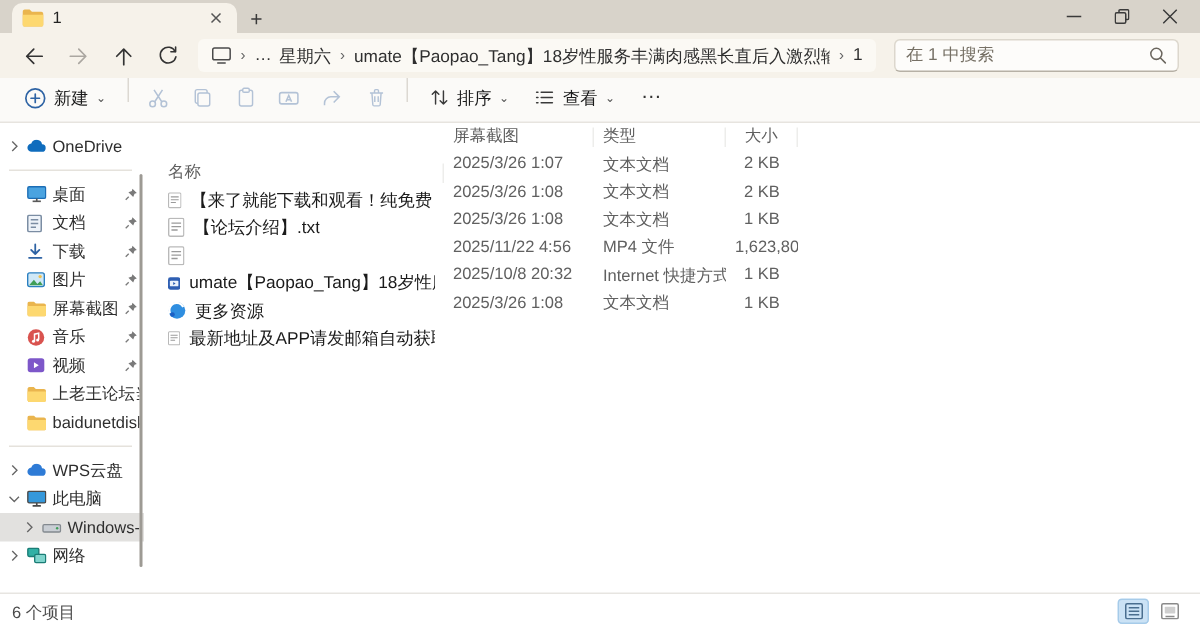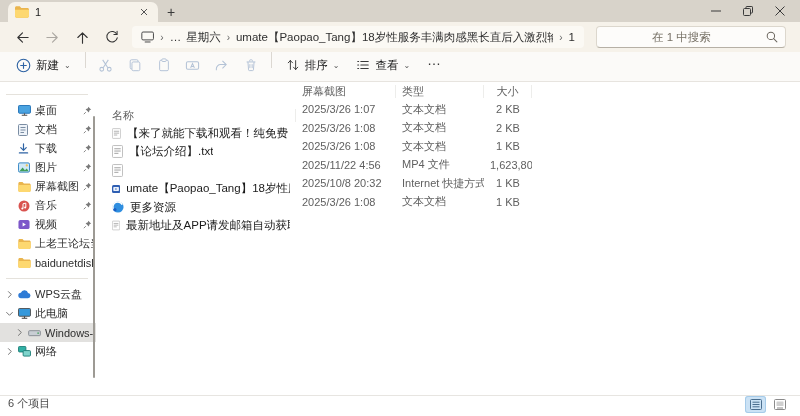--- a/index.html
+++ b/index.html
@@ -22,21 +22,21 @@
   .nav-btn { width:28px; height:24px; display:flex; align-items:center; justify-content:center; border-radius:4px; }
   .addressbar { flex:1; height:22px; max-width:452px; background:#fbf9f4; border-radius:4px;
                 display:flex; align-items:center; padding:0 9px; gap:5px; font-size:11.5px; color:#2f2f2f;
                 margin:0 10px 0 4px; overflow:hidden; white-space:nowrap; }
   .crumb { white-space:nowrap; }
   .crumb-long { overflow:hidden; text-overflow:clip; }
   .crumb-sep { color:#666; font-size:10px; padding:0 1px; }
   .searchbox { width:190px; height:22px; background:#fdfcfa; border:1px solid #dcd7cd; border-bottom-color:#b6b0a5;
                border-radius:4px; display:flex; align-items:center; padding:0 7px; }
   .searchbox input { border:none; outline:none; background:transparent; flex:1; font-size:11.5px;
-                     color:#333; font-family:inherit; min-width:0;margin-left:48px; }
+                     color:#333; font-family:inherit; min-width:0; }
   .searchbox input::placeholder { color:#767065; }
 
   
   .toolbar { flex:0 0 30px; background:#fbfaf8; border-bottom:1px solid #e7e4df; display:flex;
              padding:0 8px; gap:1px; }
   .tb-btn { display:flex; align-items:center; gap:5px; padding:0 8px; height:26px; font-size:11.5px;
             color:#1b1b1b; border-radius:4px; }
   .tb-icon { width:28px; height:26px; display:flex; align-items:center; justify-content:center; border-radius:4px; }
   .tb-sep { width:1px; height:16px; background:#dcd8d2; margin:0 5px; }
   .tb-chev { font-size:8px; color:#555; }
@@ -63,21 +63,21 @@
   .col-name { width:190px;margin-top:48px; } .col-date { width:100px; } .col-type { width:88px; }
   .col-size { width:48px; text-align:center; }
   .file-row { display:flex; height:18.5px; align-items:center; font-size:11.5px; padding-left:10px; }
   .file-row > div { padding:0 6px; }
   .fname { display:flex; align-items:center; gap:6px; color:#1b1b1b; overflow:hidden; white-space:nowrap; }
   .fname span { overflow:hidden; white-space:nowrap; }
   .fmeta { color:#606060; font-size:11px; white-space:nowrap; overflow:hidden; }
 
   
   .statusbar { flex:0 0 21px; border-top:1px solid #e7e5e1; background:#fff; display:flex;
-               align-items:flex-start; padding:0 10px 0 8px; font-size:11px; color:#4a4a4a; }
+               align-items:flex-end; padding:0 10px 0 8px; font-size:11px; color:#4a4a4a; }
   .view-toggles { margin-left:auto; display:flex; gap:3px; }
   .vt { width:21px; height:17px; border-radius:3px; display:flex; align-items:center; justify-content:center; }
   .vt-active { background:#cbe2f5; box-shadow:0 0 0 1px #a6cbe9 inset; }
 </style>
 </head>
 <body>
 
 <div class="window">
 
   <div class="titlebar">
@@ -217,20 +217,33 @@
         </svg>
       <span>查看</span>
       <span class="tb-chev">⌄</span>
     </div>
     <div class="tb-more">…</div>
   </div>
 
   <div class="main">
 
     <div class="sidebar">
+      <div class="side-item">
+        <span class="chev">
+            <svg width="9" height="9" viewBox="0 0 10 10">
+              <path d="M3.5 1.5L7 5 3.5 8.5" stroke="#666" fill="none" stroke-width="1"></path>
+            </svg>
+          </span>
+        <span class="s-ico">
+            <svg width="13" height="9" viewBox="0 0 14 9">
+              <path d="M3.5 8.5a3 3 0 0 1-.4-6A4 4 0 0 1 10.8 3a2.6 2.6 0 0 1-.3 5.5z" fill="#0f6cbd"></path>
+            </svg>
+          </span>
+        <span class="lbl">OneDrive</span>
+      </div>
       <div class="side-sep"></div>
 
       <div class="side-item">
         <span class="chev"></span>
         <span class="s-ico">
             <svg width="13" height="11" viewBox="0 0 14 12">
               <rect x="0.5" y="0.5" width="13" height="8.5" rx="1" fill="#4aa3e0" stroke="#1b6db5"></rect>
               <line x1="4" y1="11.2" x2="10" y2="11.2" stroke="#5a5a5a" stroke-width="1.2"></line>
               <line x1="7" y1="9" x2="7" y2="11" stroke="#5a5a5a" stroke-width="1.2"></line>
             </svg>

